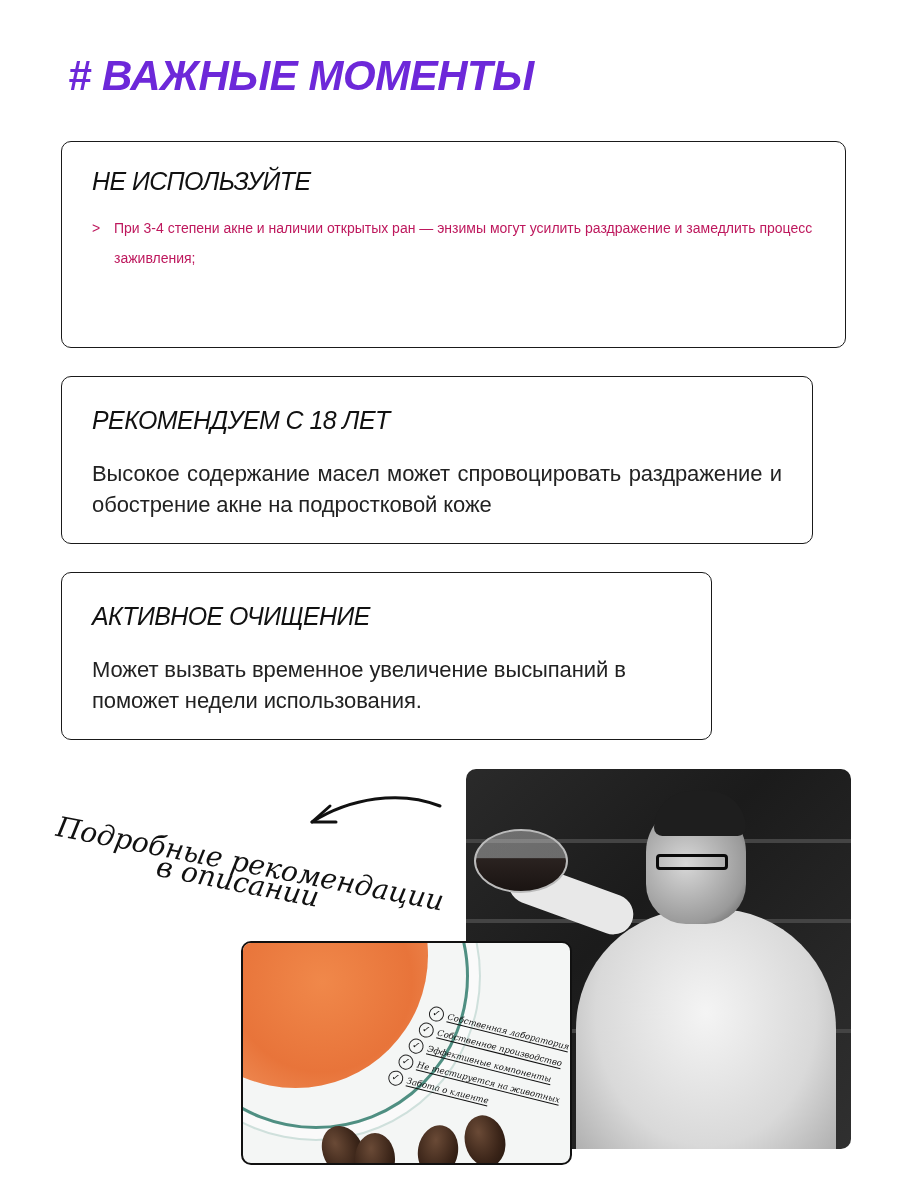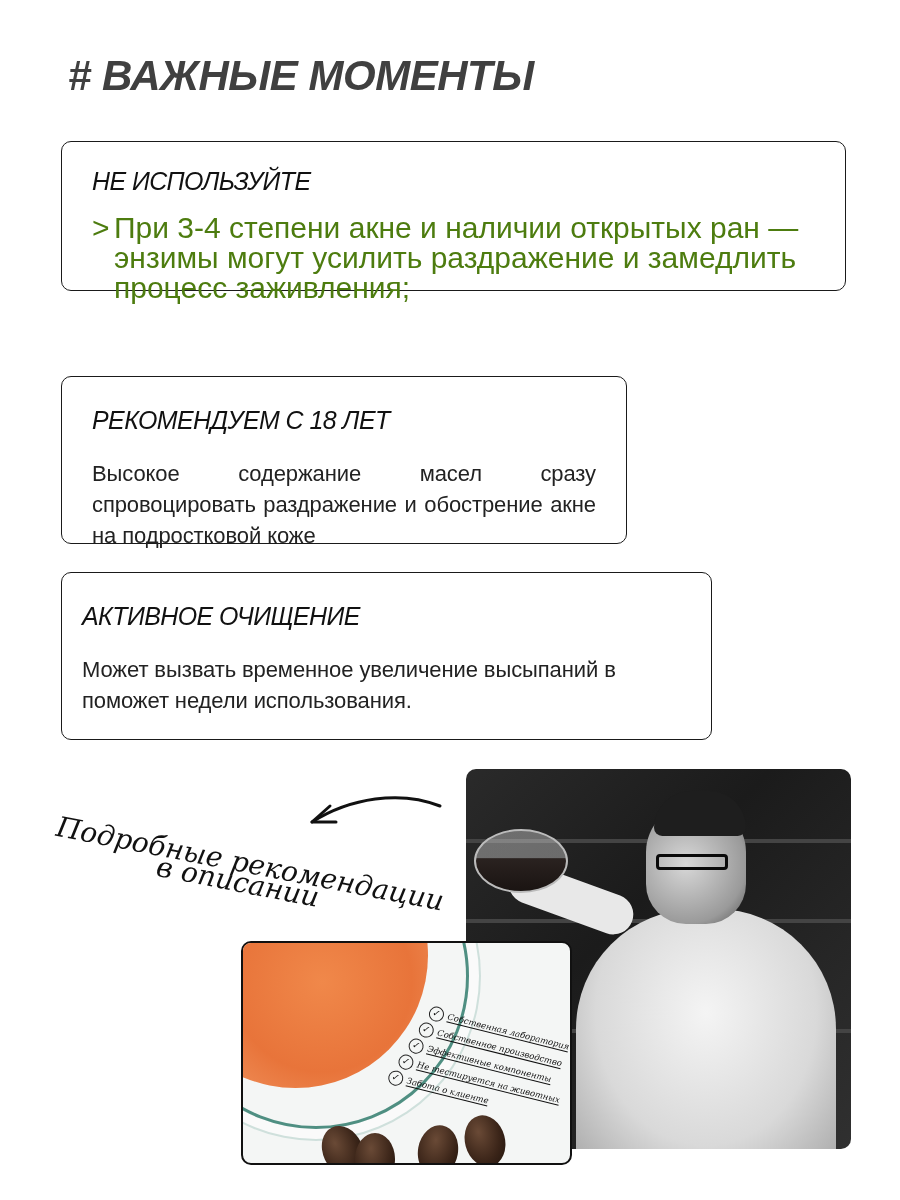--- a/index.html
+++ b/index.html
@@ -1,32 +1,32 @@
 <!DOCTYPE html>
 <html><head>
 <meta charset="utf-8">
 <style>
   html, body { margin:0; padding:0; background:#ffffff; }
   body { width:900px; height:1200px; position:relative; overflow:hidden;
          font-family:"Liberation Sans", "DejaVu Sans", sans-serif; color:#111; }
   .title { position:absolute; left:68px; top:52px; font-size:42px; font-weight:700;
-           font-style:italic; letter-spacing:-0.5px; color:#404040; margin:0; }
+           font-style:italic; letter-spacing:-0.5px; color:#6d28d9; margin:0; }
   .card { position:absolute; border:1.6px solid #1a1a1a; border-radius:10px; background:#fff;
           box-sizing:border-box; }
   .card h2 { margin:0; font-size:26px; font-weight:400; font-style:italic; letter-spacing:-0.6px;
              color:#111; transform:scaleX(0.96); transform-origin:left; }
   .card p { margin:0; font-size:22px; line-height:31px; color:#222; letter-spacing:-0.1px; }
   .card ul { list-style:none; margin:0; padding:0; }
-  .card li { font-size:30px; line-height:30px; color:#4d7c0f; padding-left:22px; text-indent:-22px; margin-bottom:5px; }
+  .card li { font-size:14px; line-height:30px; color:#be185d; padding-left:22px; text-indent:-22px; margin-bottom:5px; }
   .card li .gt { display:inline-block; width:22px; text-indent:0; }
-  #card1 { left:61px; top:141px; width:785px; height:150px; padding:24px 30px; }
+  #card1 { left:61px; top:141px; width:785px; height:207px; padding:24px 30px; }
   #card1 ul { margin-top:16px; }
-  #card2 { left:61px; top:376px; width:566px; height:168px; padding:28px 30px; }
+  #card2 { left:61px; top:376px; width:752px; height:168px; padding:28px 30px; }
   #card2 p { margin-top:22px; text-align:justify; text-align-last:left; }
-  #card3 { left:61px; top:572px; width:651px; height:168px; padding:28px 20px; }
+  #card3 { left:61px; top:572px; width:651px; height:168px; padding:28px 30px; }
   #card3 p { margin-top:22px; }
   .note { position:absolute; left:60px; top:800px; width:400px; height:120px; }
   .note .l1 { position:absolute; left:0; top:10px; font-family:"DejaVu Serif", serif; font-style:italic;
               font-size:28px; transform:rotate(11deg); transform-origin:left top; white-space:nowrap; color:#111; }
   .note .l2 { position:absolute; left:100px; top:50px; font-family:"DejaVu Serif", serif; font-style:italic;
               font-size:28px; transform:rotate(11deg); transform-origin:left top; white-space:nowrap; color:#111; }
   .arrow { position:absolute; left:300px; top:790px; width:150px; height:50px; }
   .photo-lab { position:absolute; left:466px; top:769px; width:385px; height:380px; border-radius:10px;
                overflow:hidden; background:linear-gradient(135deg,#2a2a2a 0%,#1b1b1b 40%,#303030 100%); }
   .photo-lab .shelf { position:absolute; left:0; width:100%; height:4px; background:#444; }
@@ -69,21 +69,21 @@
 
 <section class="card" id="card1">
   <h2>НЕ ИСПОЛЬЗУЙТЕ</h2>
   <ul>
     <li><span class="gt">&gt;</span><span>При 3-4 степени акне и наличии открытых ран — энзимы могут усилить раздражение и замедлить процесс заживления;</span></li>
   </ul>
 </section>
 
 <section class="card" id="card2">
   <h2>РЕКОМЕНДУЕМ С 18 ЛЕТ</h2>
-  <p>Высокое содержание масел сразу спровоцировать раздражение и обострение акне на подростковой коже</p>
+  <p>Высокое содержание масел может спровоцировать раздражение и обострение акне на подростковой коже</p>
 </section>
 
 <section class="card" id="card3">
   <h2>АКТИВНОЕ ОЧИЩЕНИЕ</h2>
   <p>Может вызвать временное увеличение высыпаний в поможет недели использования.</p>
 </section>
 
 <div class="note">
   <span class="l1">Подробные рекомендации</span>
   <span class="l2">в описании</span>

